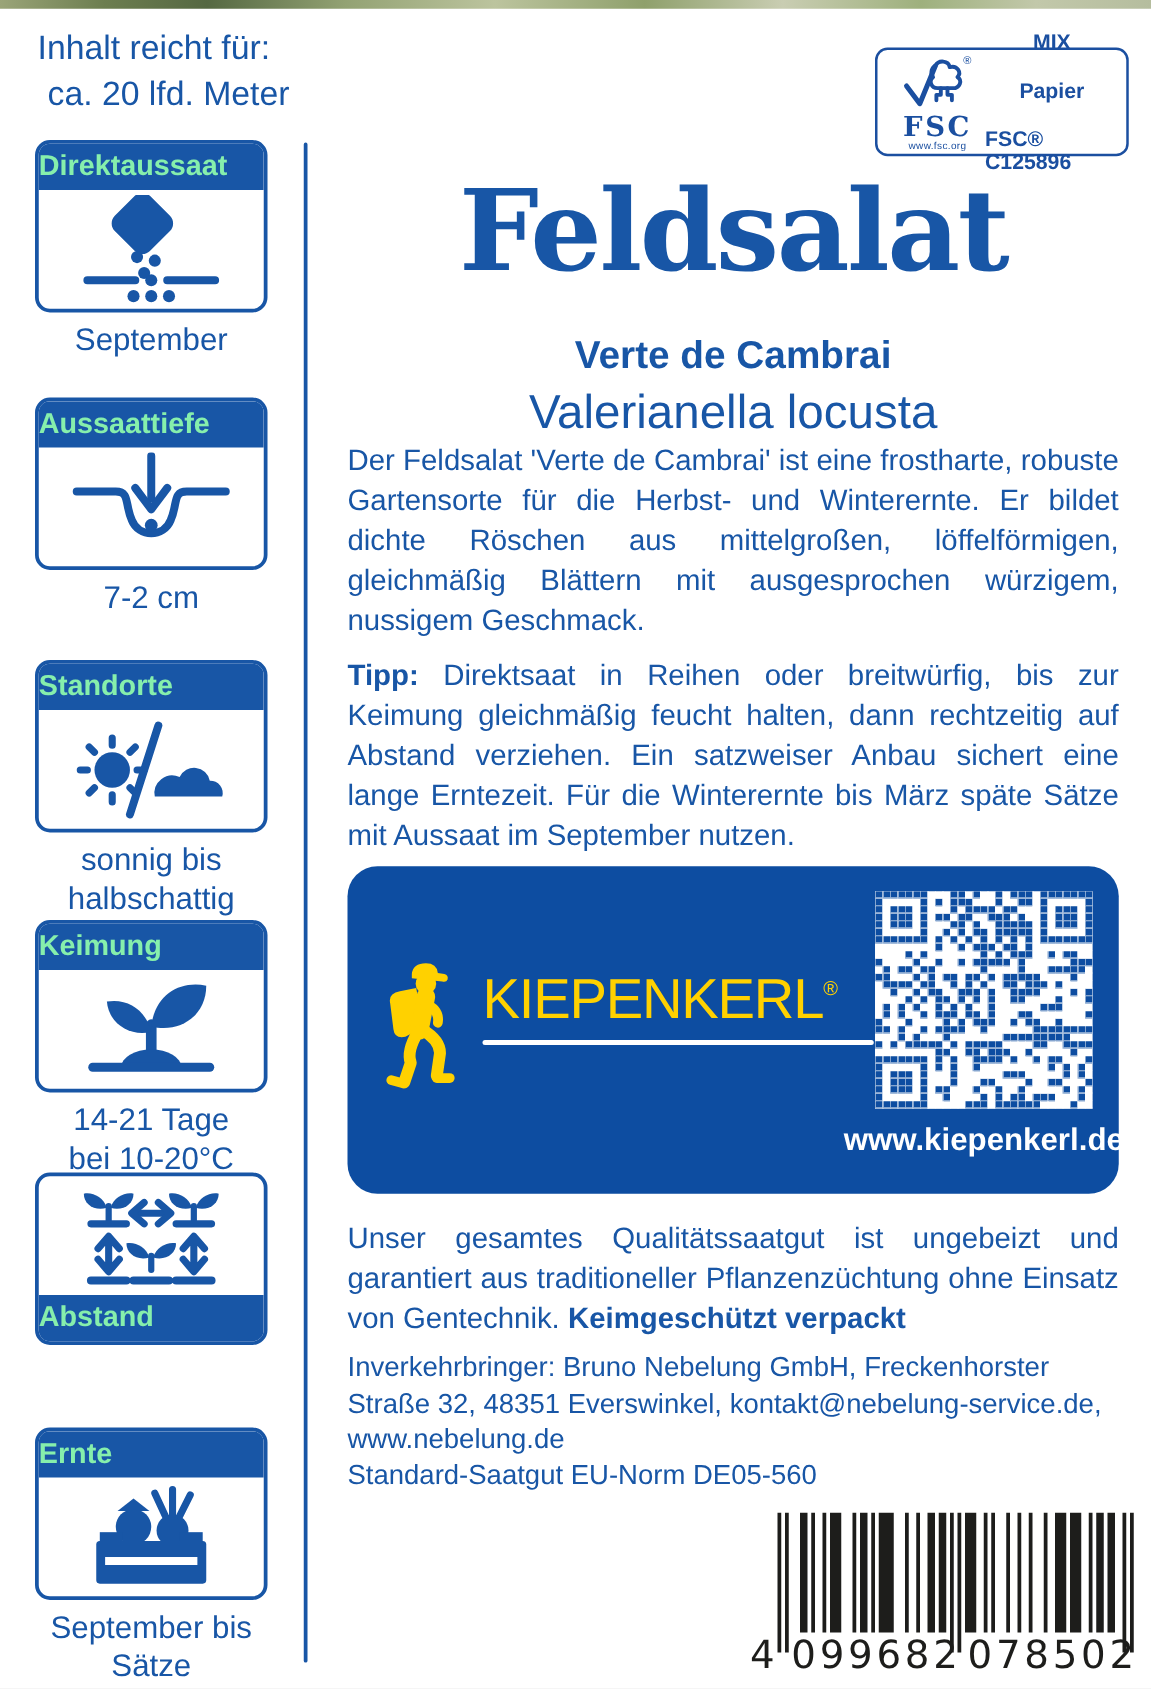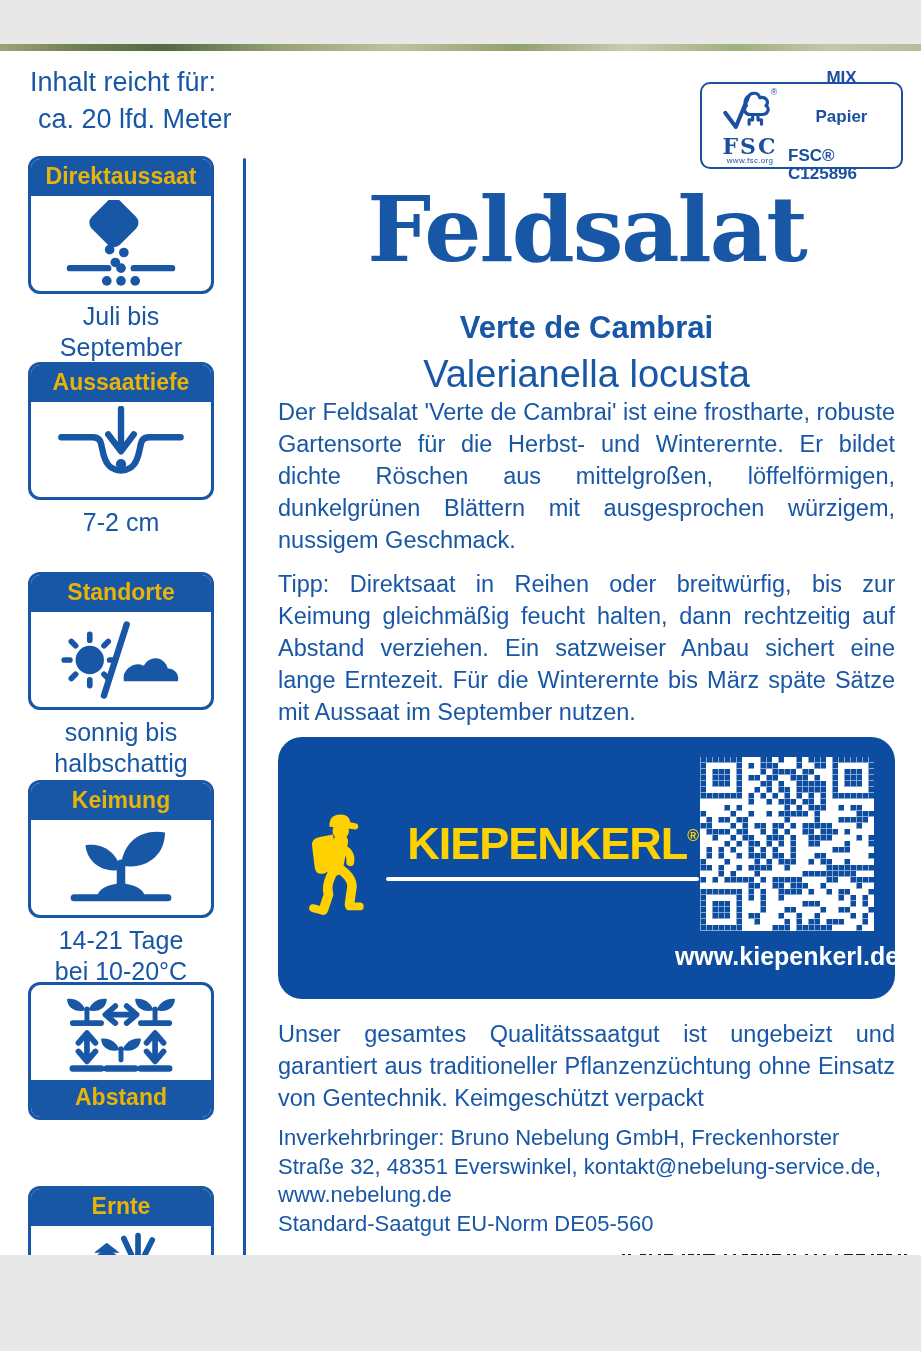--- a/index.html
+++ b/index.html
@@ -2,67 +2,67 @@
 <html><head>
 <meta charset="utf-8">
 <style>
   :root{
     --blue:#1856a6;
     --deep:#0d4da1;
     --yellow:#ffd100;
     --fsc:#1b4fa0;
   }
   html,body{margin:0;padding:0;background:#e8e8e8;}
-  .page{position:relative;width:921px;height:1211px;background:#ffffff;overflow:hidden;
-        font-family:"Liberation Sans","DejaVu Sans",sans-serif;color:var(--blue);margin-top:44px;}
+  .page{position:relative;width:921px;height:1351px;background:#ffffff;overflow:hidden;
+        font-family:"Liberation Sans","DejaVu Sans",sans-serif;color:var(--blue);}
   
   .edge-strip{position:absolute;top:0;left:0;right:0;height:7px;
     background:linear-gradient(90deg,#9aa478 0%,#6d7e50 9%,#556842 18%,#93a273 30%,
       #bcc49e 43%,#8fa06c 56%,#c9cdb2 68%,#9eb07d 80%,#c2c8aa 90%,#b5bd9e 100%);}
   
   .yield{position:absolute;left:30px;top:20px;font-size:27px;line-height:37px;}
   .yield .l2{padding-left:8px;}
   
   .fsc-box{position:absolute;left:700px;top:38px;width:203px;height:87px;background:#fff;
     border:2.5px solid var(--fsc);border-radius:10px;box-sizing:border-box;
     display:flex;align-items:center;padding:3px 6px 3px 10px;color:var(--fsc);}
   .fsc-left{width:76px;display:flex;flex-direction:column;align-items:center;}
   .fsc-word{font-family:"DejaVu Serif","Liberation Serif",serif;font-weight:bold;
     font-size:22px;line-height:20px;letter-spacing:2px;}
   .fsc-url{font-size:8px;line-height:10px;letter-spacing:.3px;}
   .fsc-right{flex:1;display:flex;flex-direction:column;align-items:center;gap:21px;
     font-weight:bold;font-size:17px;line-height:18px;}
   
   .sg{position:absolute;left:28px;width:186px;}
   .card{border:3px solid var(--blue);border-radius:12px;overflow:hidden;background:#fff;}
-  .card-h{background:var(--blue);color:#eab308;font-weight:bold;font-size:23px;
-    text-align:center;padding:4px 0 6px;}
+  .card-h{background:var(--blue);color:#86efac;font-weight:bold;font-size:23px;
+    text-align:left;padding:4px 0 6px;}
   .card-i{height:95px;display:flex;align-items:center;justify-content:center;}
   .cap{margin-top:7px;text-align:center;font-size:25px;line-height:31px;}
   .g1{top:112px}.g2{top:318px}.g3{top:528px}.g4{top:736px}.g5{top:938px}.g6{top:1142px}
   .divider{position:absolute;left:243px;top:114px;width:3px;height:1216px;
     background:var(--blue);border-radius:2px;}
   
   .main{position:absolute;left:278px;top:136px;width:617px;height:1200px;}
   .main>div{position:absolute;left:0;right:0;}
   .title{top:0;text-align:center;font-family:"DejaVu Serif","Liberation Serif",serif;
     font-weight:bold;font-size:90px;line-height:1.1;letter-spacing:-2px;}
   .variety{top:130px;text-align:center;font-weight:bold;font-size:31px;}
   .botanical{top:173px;text-align:center;font-size:38px;}
   .body-p{font-size:23.5px;line-height:32px;text-align:justify;}
   .p-desc{top:216px;}
   .p-tipp{top:388px;}
-  .bold{font-weight:normal;}
+  .bold{font-weight:bold;}
   
   .brand-box{top:557px;height:262px;background:var(--deep);border-radius:24px;
     box-sizing:border-box;padding:20px 20px 16px 22px;display:flex;}
   .mascot{margin-top:48px;flex:0 0 80px;}
   .brand-mid{margin-left:6px;margin-top:56px;width:330px;}
-  .brand-name{color:var(--yellow);font-weight:bold;font-size:45px;line-height:46px;
-    letter-spacing:-1px;white-space:nowrap;text-align:right;}
+  .brand-name{color:var(--yellow);font-weight:normal;font-size:45px;line-height:46px;
+    letter-spacing:-1px;white-space:nowrap;}
   .brand-reg{font-size:16px;vertical-align:18px;letter-spacing:0;}
   .brand-rule{height:3.5px;background:#fff;margin:10px 0 10px;border-radius:2px;}
   .brand-slogan{color:#fff;font-weight:bold;font-size:23px;letter-spacing:2px;text-align:center;}
   .brand-qr{margin-left:auto;width:176px;display:flex;flex-direction:column;align-items:center;}
   .qr-tile{position:relative;width:174px;height:174px;background:#fff;}
   .qr-tile svg{display:block;}
   .qr-grid{position:absolute;inset:0;opacity:.55;
     background:
       repeating-linear-gradient(90deg,rgba(255,255,255,.9) 0 1px,transparent 1px 6px),
       repeating-linear-gradient(0deg,rgba(255,255,255,.9) 0 1px,transparent 1px 6px);}
@@ -125,21 +125,20 @@
               <circle cx="50" cy="48" r="3.4"></circle>
             <circle cx="40" cy="57" r="3.4"></circle>
               <circle cx="50" cy="57" r="3.4"></circle>
               <circle cx="60" cy="57" r="3.4"></circle>
           </g>
           <path d="M14 48 H41 M59 48 H86" stroke="#1856a6" stroke-width="4.5" stroke-linecap="round" fill="none"></path>
         </svg>
       </div>
     </div>
     <div class="cap">
-      <div>Juli bis</div>
       <div>September</div>
     </div>
   </div>
 
   <div class="sg g2">
     <div class="card">
       <div class="card-h">Aussaattiefe</div>
       <div class="card-i">
         <svg class="ic" width="150" height="88" viewBox="0 0 100 62">
           <g stroke="#1856a6" fill="none" stroke-linecap="round" stroke-linejoin="round">
@@ -251,21 +250,21 @@
       <div>Sätze</div>
     </div>
   </div>
 
   <div class="divider"></div>
 
   <div class="main">
     <div class="title">Feldsalat</div>
     <div class="variety">Verte de Cambrai</div>
     <div class="botanical">Valerianella locusta</div>
-    <div class="body-p p-desc">Der Feldsalat 'Verte de Cambrai' ist eine frostharte, robuste Gartensorte für die Herbst- und Winterernte. Er bildet dichte Röschen aus mittelgroßen, löffelförmigen, dunkelgrünen Blättern mit ausgesprochen würzigem, nussigem Geschmack.</div>
+    <div class="body-p p-desc">Der Feldsalat 'Verte de Cambrai' ist eine frostharte, robuste Gartensorte für die Herbst- und Winterernte. Er bildet dichte Röschen aus mittelgroßen, löffelförmigen, gleichmäßig Blättern mit ausgesprochen würzigem, nussigem Geschmack.</div>
     <div class="body-p p-tipp"><span class="bold">Tipp:</span><span> Direktsaat in Reihen oder breitwürfig, bis zur Keimung gleichmäßig feucht halten, dann rechtzeitig auf Abstand verziehen. Ein satzweiser Anbau sichert eine lange Erntezeit. Für die Winterernte bis März späte Sätze mit Aussaat im September nutzen.</span></div>
 
     <div class="brand-box">
       <div class="mascot">
         <svg class="ic" width="78" height="130" viewBox="0 0 90 130">
           <g fill="#ffd100">
             <path d="M34 11 q1 -10 13 -10 q10 0 11 9 l6 1 q4 1 3 5 q-1 3 -5 2 l-28 -3 z"></path>
             <circle cx="47" cy="20" r="9.5"></circle>
             <path d="M14 38 q-2 -9 9 -11 l15 -3 7 36 -17 9 q-10 2 -11 -7 z"></path>
           </g>

